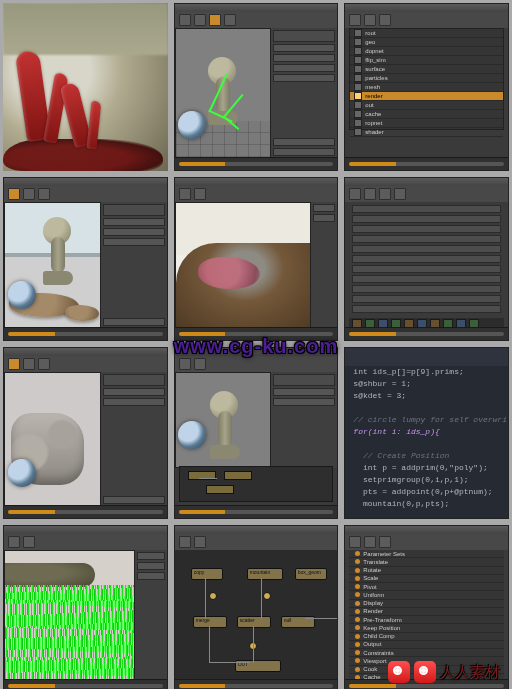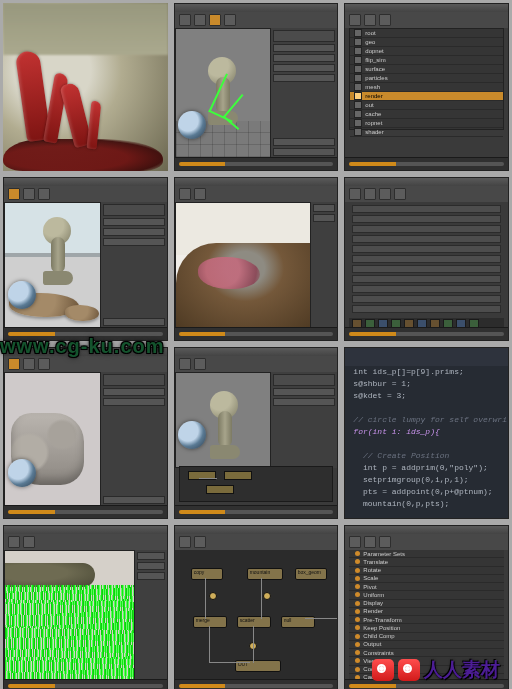--- a/index.html
+++ b/index.html
@@ -383,23 +383,24 @@
     padding-left:6px; gap:3px;
   }
   .c12 .tree .trow .dot {
     width:5px; height:5px; background:#ce8a2b; border-radius:50%;
   }
 
   
   .wm-top {
     position: absolute;
     top: 335px; left: 0; right: 0;
+    text-align: center;
     font-size: 20px;
     font-weight: bold;
-    color: #14532d;
+    color: #4c1d95;
     text-shadow:
       0 0 3px rgba(0,0,0,0.9),
       0 0 6px rgba(0,0,0,0.8),
       1px 1px 0 #000,
       -1px -1px 0 #000,
       1px -1px 0 #000,
       -1px 1px 0 #000;
     letter-spacing: 1px;
     z-index: 50;
     pointer-events: none;
@@ -428,23 +429,23 @@
     border-radius:50%;
     box-shadow: 7px 0 0 0 #fff inset;
   }
   .wm-bot .rbox::before{
     content:"";
     position:absolute;
     left:3px; top:3px; width:16px; height:16px;
     border-radius:50%;
   }
   .wm-bot .txt {
-    font-size: 19px;
-    font-weight: bold;
-    color: #4c1d95;
+    font-size: 15px;
+    font-weight: normal;
+    color: #7f1d1d;
     text-shadow: 0 0 3px rgba(0,0,0,0.9), 1px 1px 0 #000, -1px -1px 0 #000;
   }
 </style>
 </head>
 <body>
 
 <div class="grid">
 
   <div class="thumb c1">
     <div class="treeline"></div>

